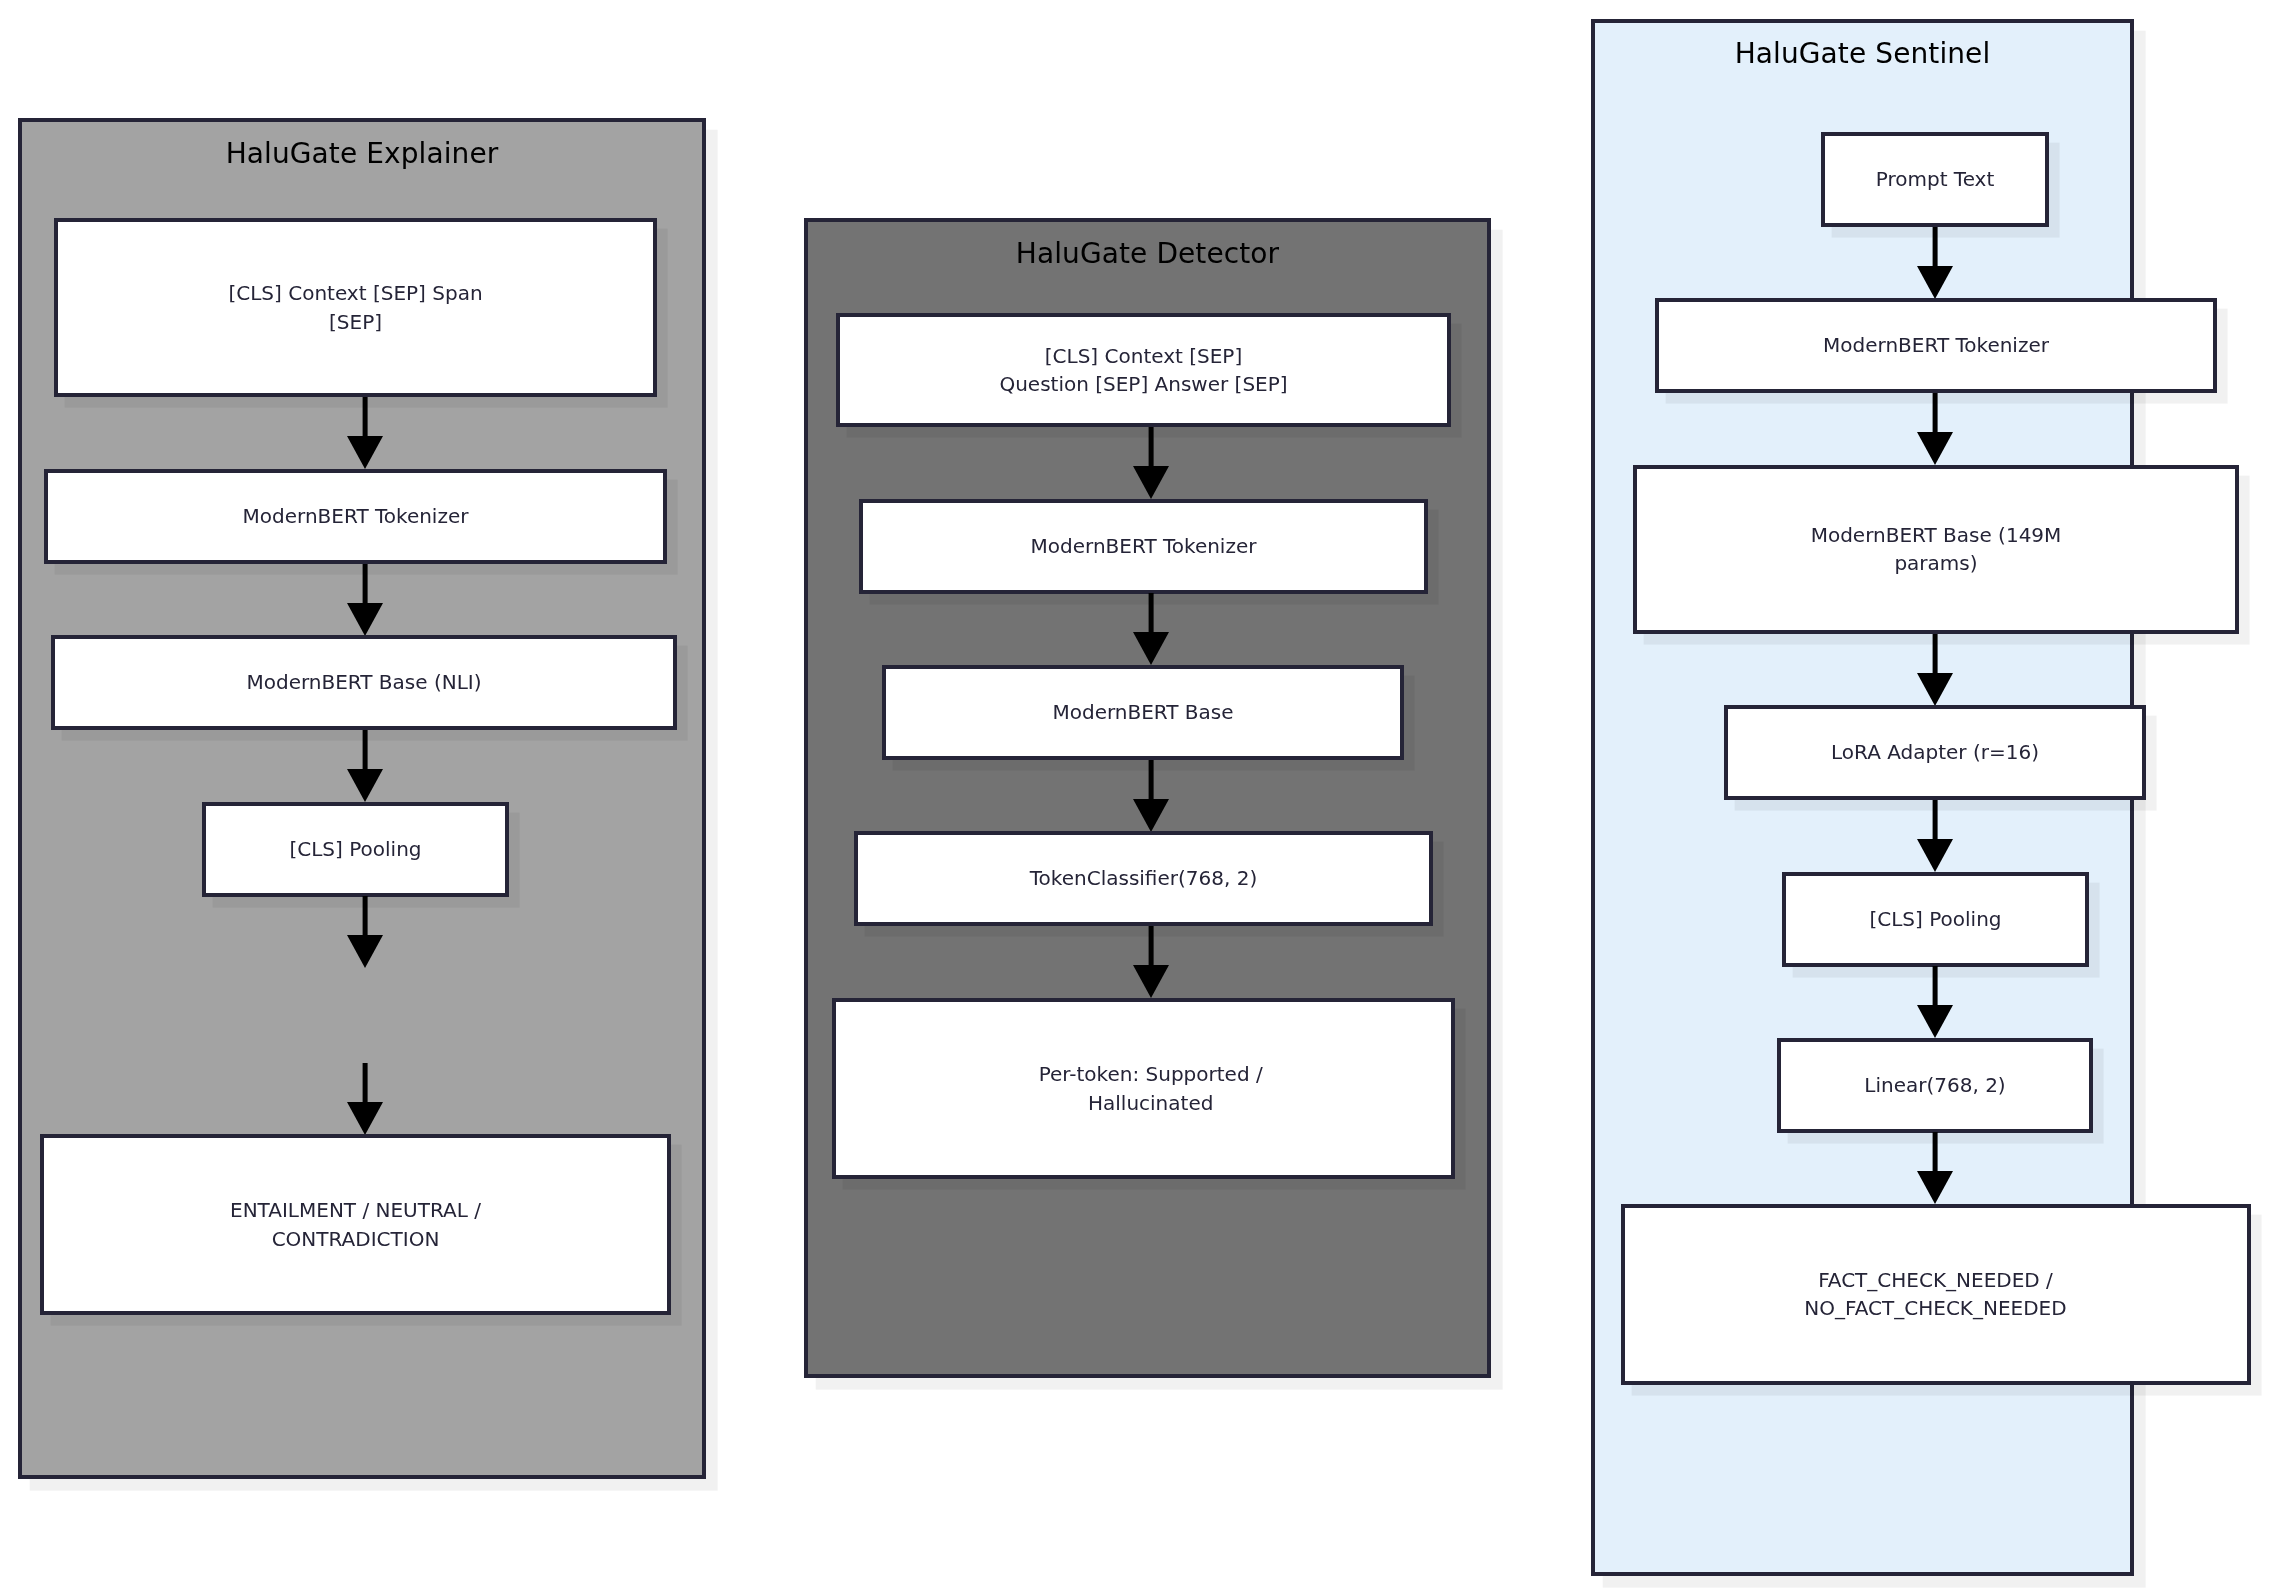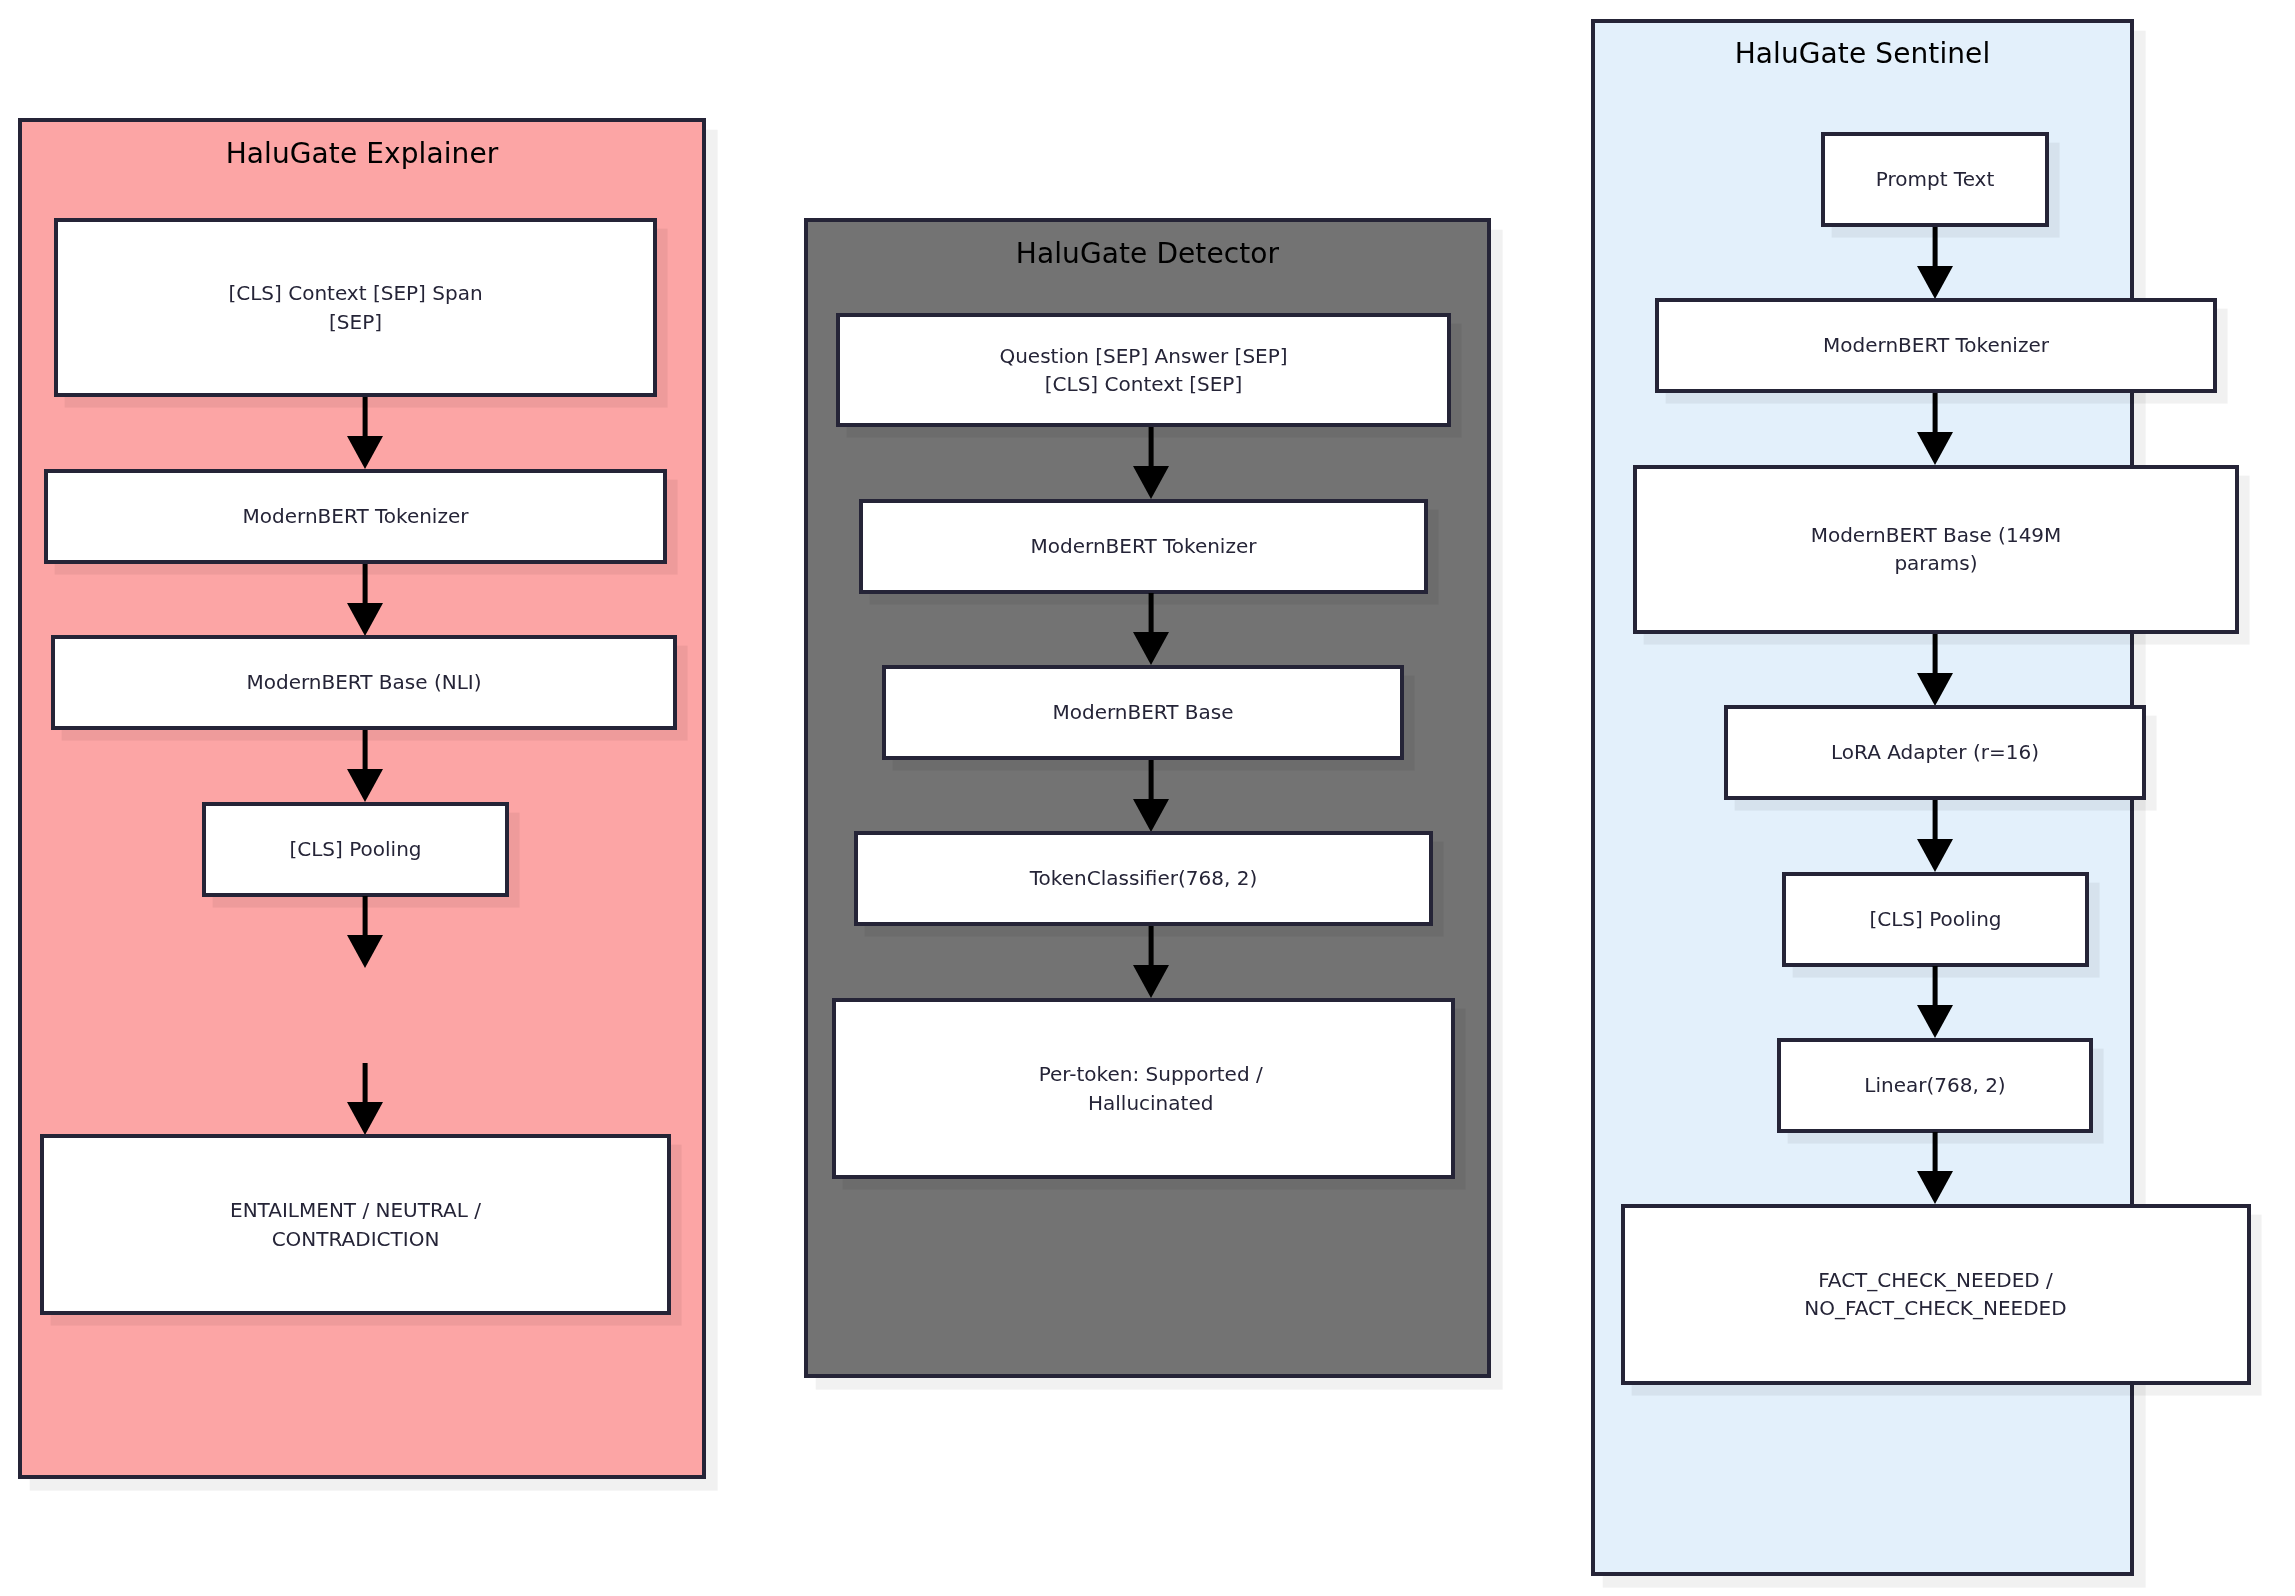--- a/index.html
+++ b/index.html
@@ -27,21 +27,21 @@
     left: 0;
     right: 0;
     text-align: center;
     color: #000000;
     font-size: 28px;
     line-height: 1.1;
     letter-spacing: 0.1px;
     white-space: nowrap;
   }
 
-  #sg-explainer { background: #fca5a5; }
+  #sg-explainer { background: #a3a3a3; }
   #sg-detector  { background: #737373; }
   #sg-sentinel  { background: #e3f0fb; }
 
   
   .node {
     position: absolute;
     box-sizing: border-box;
     background: #ffffff;
     border: 4.8px solid #252437;
     color: #252437;
@@ -135,22 +135,22 @@
     </span>
   </div>
 </div>
 
 <div class="subgraph" id="sg-detector" style="left:804px; top:218px; width:687px; height:1160px;">
 
   <div class="subgraph-title" style="top:16.5px;">HaluGate Detector</div>
 
   <div class="node" style="left:28px; top:91px; width:615px; height:114px;">
     <span>
+      <span>[CLS] Context [SEP]</span>
       <span>Question [SEP] Answer [SEP]</span>
-      <span>[CLS] Context [SEP]</span>
     </span>
   </div>
   <div class="arrow" style="left:343px; top:205px; height:72px;">
     <div class="shaft" style="height:39px;"></div>
     <div class="head"></div>
   </div>
 
   <div class="node" style="left:51px; top:277px; width:569px; height:95px;">
     <span>ModernBERT Tokenizer</span>
   </div>

